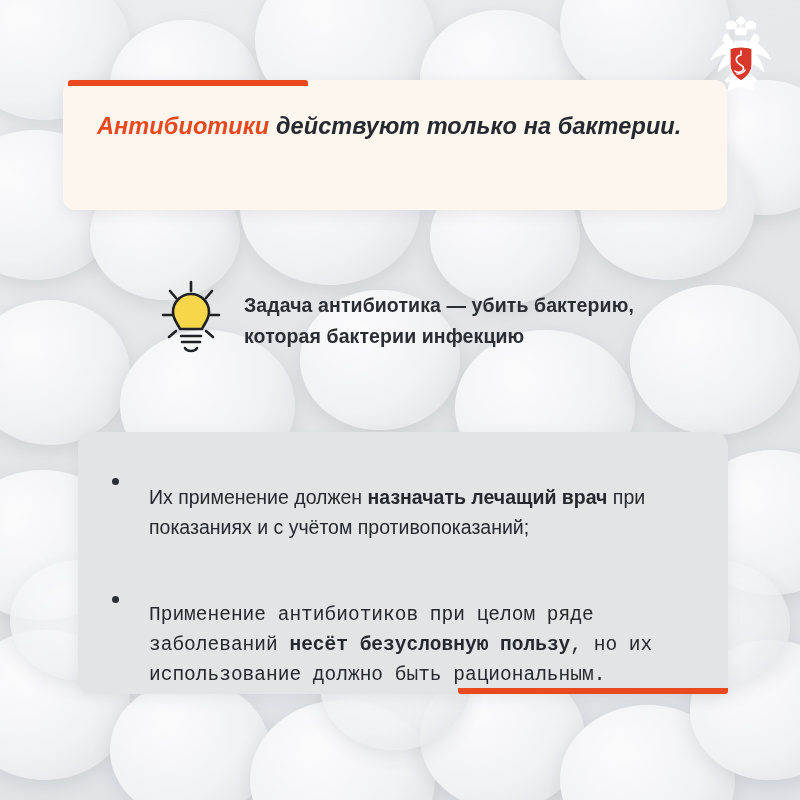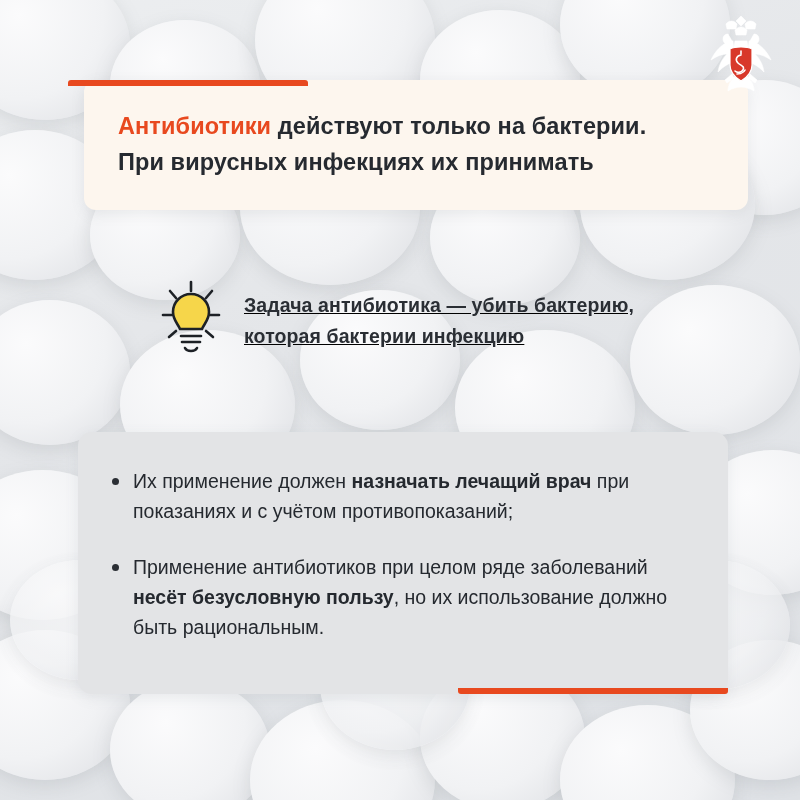--- a/index.html
+++ b/index.html
@@ -42,29 +42,30 @@
     top: 14px;
     right: 22px;
     width: 74px;
     height: 86px;
     z-index: 5;
   }
 
   
   .top-card {
     position: absolute;
-    left: 84px;
+    left: 63px;
     top: 80px;
     width: 664px;
     z-index: 4;
     background: #fdf6ee;
     border-radius: 12px;
     padding: 28px 34px 30px 34px;
     box-sizing: border-box;
     box-shadow: 0 4px 14px rgba(110,115,125,0.12);
+    font-style: italic;
   }
   .top-card-accent-left {
     position: absolute;
     left: 68px;
     top: 80px;
     width: 240px;
     height: 6px;
     background: #e8491f;
     border-radius: 3px 3px 0 0;
     z-index: 6;
@@ -84,21 +85,20 @@
   
   .bulb-row {
     position: absolute;
     left: 160px;
     top: 278px;
     width: 600px;
     z-index: 4;
     display: flex;
     align-items: flex-start;
     gap: 22px;
-    text-decoration: underline;
   }
   .bulb-icon {
     width: 62px;
     height: 78px;
     flex: 0 0 auto;
     margin-top: 2px;
   }
   .bulb-text {
     margin: 0;
     padding-top: 12px;
@@ -137,31 +137,31 @@
     margin: 0;
     padding: 0;
     list-style: none;
   }
   .bullet-item {
     display: flex;
     align-items: flex-start;
     gap: 14px;
     margin-bottom: 26px;
   }
-  .bullet-item:last-child { margin-bottom: 0; }
+  .bullet-item:last-child { margin-bottom: 0; font-family: Liberation Mono, monospace; }
   .dot {
     flex: 0 0 auto;
     width: 7px;
     height: 7px;
     border-radius: 50%;
     background: #2b2f35;
     margin-top: 12px;
   }
   .bullet-text {
-    margin: 0;
+    margin: 16px;
     font-size: 19.5px;
     line-height: 30px;
     color: #25292f;
     font-weight: 400;
   }
   .bullet-text b {
     font-weight: 700;
   }
 </style>
 </head>
@@ -229,21 +229,21 @@
         <path d="M33 60 c6 0 8 -4 8 -4"></path>
         <path d="M37 41 c-5 1 -6 5 -3 8 3 3 7 3 5 7 -2 3 -6 3 -8 1"></path>
         <path d="M37 40 l0 -3"></path>
       </g>
     </svg>
   </div>
 
   <div class="top-card-accent-left"></div>
 
   <div class="top-card">
-    <p><span class="hl-red">Антибиотики</span><span> действуют только на бактерии.</span><br><span>При вирусных инфекциях их принимать</span><br></p>
+    <p><span class="hl-red">Антибиотики</span><span> действуют только на бактерии.</span><br><br></p>
   </div>
 
   <div class="bulb-row">
     <div class="bulb-icon">
       <svg viewBox="0 0 62 78" width="62" height="78" aria-hidden="true">
         <g stroke="#1d2126" stroke-width="2.6" stroke-linecap="round">
           <line x1="31" y1="2" x2="31" y2="11"></line>
           <line x1="10" y1="11" x2="16" y2="18"></line>
           <line x1="52" y1="11" x2="46" y2="18"></line>
           <line x1="3" y1="35" x2="12" y2="35"></line>

